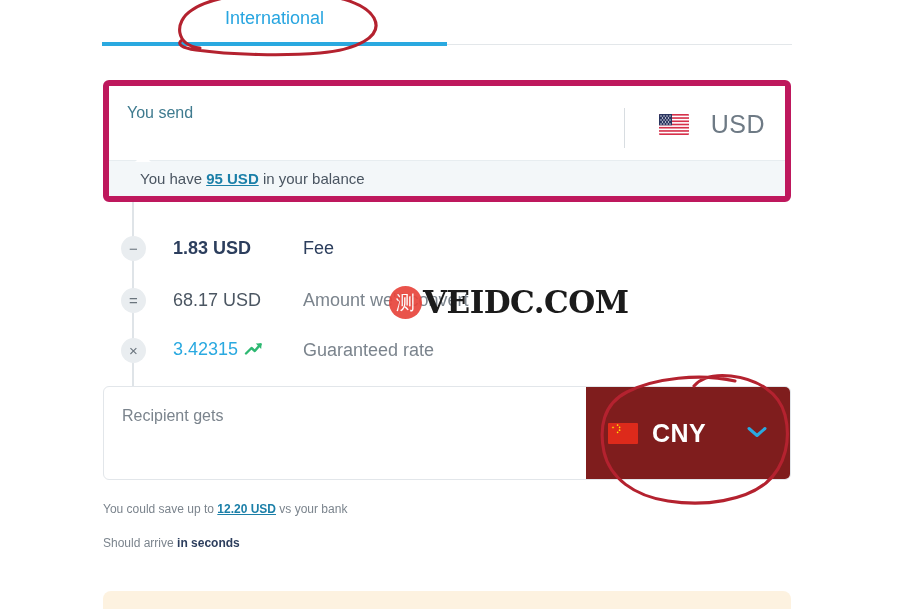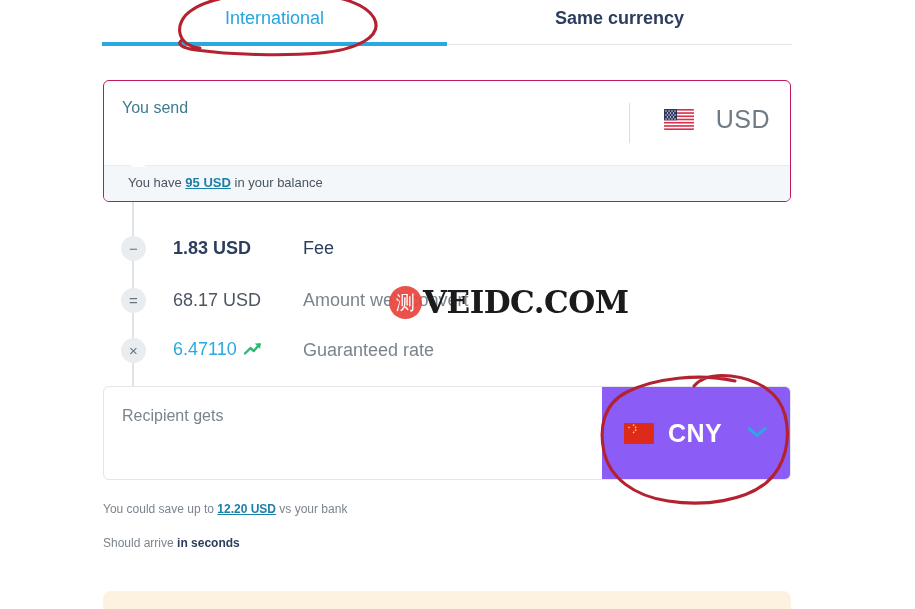--- a/index.html
+++ b/index.html
@@ -59,21 +59,21 @@
     background: #2aa9e0;
   }
 
   
   .send-box {
     position: absolute;
     left: 103px;
     top: 80px;
     width: 688px;
     height: 122px;
-    border: 1px solid #be185d;
+    border: 6px solid #be185d;
     border-radius: 6px;
     background: #ffffff;
     overflow: hidden;
   }
   .send-top {
     position: relative;
     height: 85px;
   }
   .send-label {
     position: absolute;
@@ -123,22 +123,22 @@
   .balance-notch {
     position: absolute;
     left: 26px; top: -7px;
     width: 0; height: 0;
     border-left: 8px solid transparent;
     border-right: 8px solid transparent;
     border-bottom: 8px solid #ffffff;
   }
   .balance-text {
     position: absolute;
-    left: 24px; top: 9px;
-    font-size: 13px;
+    left: 31px; top: 9px;
+    font-size: 15px;
     color: #4a5561;
     white-space: nowrap;
   }
   .balance-link {
     color: #1b7fa8;
     font-weight: bold;
     text-decoration: underline;
   }
 
   
@@ -222,22 +222,22 @@
   .recv-amount {
     position: absolute;
     left: 18px; top: 45px;
     font-size: 28px;
     color: #36404f;
     letter-spacing: 0.3px;
   }
   .cny-btn {
     position: absolute;
     right: 0; top: 0;
-    width: 188px; height: 92px;
-    background: #8b5cf6;
+    width: 204px; height: 92px;
+    background: #7f1d1d;
     display: flex;
     align-items: center;
     gap: 14px;
     padding-left: 22px;
     cursor: pointer;
   }
   .flag-cn {
     width: 30px; height: 21px;
     display: block;
     border-radius: 1px;
@@ -318,21 +318,20 @@
   }
 </style>
 </head>
 <body>
 
 <div id="page">
 
   <div class="tabs">
     <div class="tabs-baseline"></div>
     <div class="tab tab-international">International</div>
-    <div class="tab tab-samecurrency">Same currency</div>
     <div class="tab-underline"></div>
   </div>
 
   <div class="send-box">
     <div class="send-top">
       <div class="send-label">You send</div>
       <div class="send-amount">70</div>
       <div class="curr-divider"></div>
       <div class="currency-pick">
         <span>
@@ -392,21 +391,21 @@
 
     <div class="brow brow-1">
       <div class="op-circle">=</div>
       <div class="brow-val val-conv">68.17 USD</div>
       <div class="brow-desc desc-plain">Amount we'll convert</div>
     </div>
 
     <div class="brow brow-2">
       <div class="op-circle">×</div>
       <div class="brow-val val-rate">
-        <span>6.47110</span><span class="trend">
+        <span>3.42315</span><span class="trend">
           <svg width="20" height="15" viewBox="0 0 20 15" xmlns="http://www.w3.org/2000/svg">
             <path d="M2 12.5 L7.5 7 L10.8 10 L16.5 3.4" stroke="#2eb872" stroke-width="2.4" fill="none" stroke-linecap="round" stroke-linejoin="round"></path>
             <path d="M11.8 2.4 L17.6 2.2 L17.2 8.1 Z" fill="#2eb872"></path>
           </svg>
         </span>
       </div>
       <div class="brow-desc desc-plain">Guaranteed rate</div>
     </div>
   </div>
 

